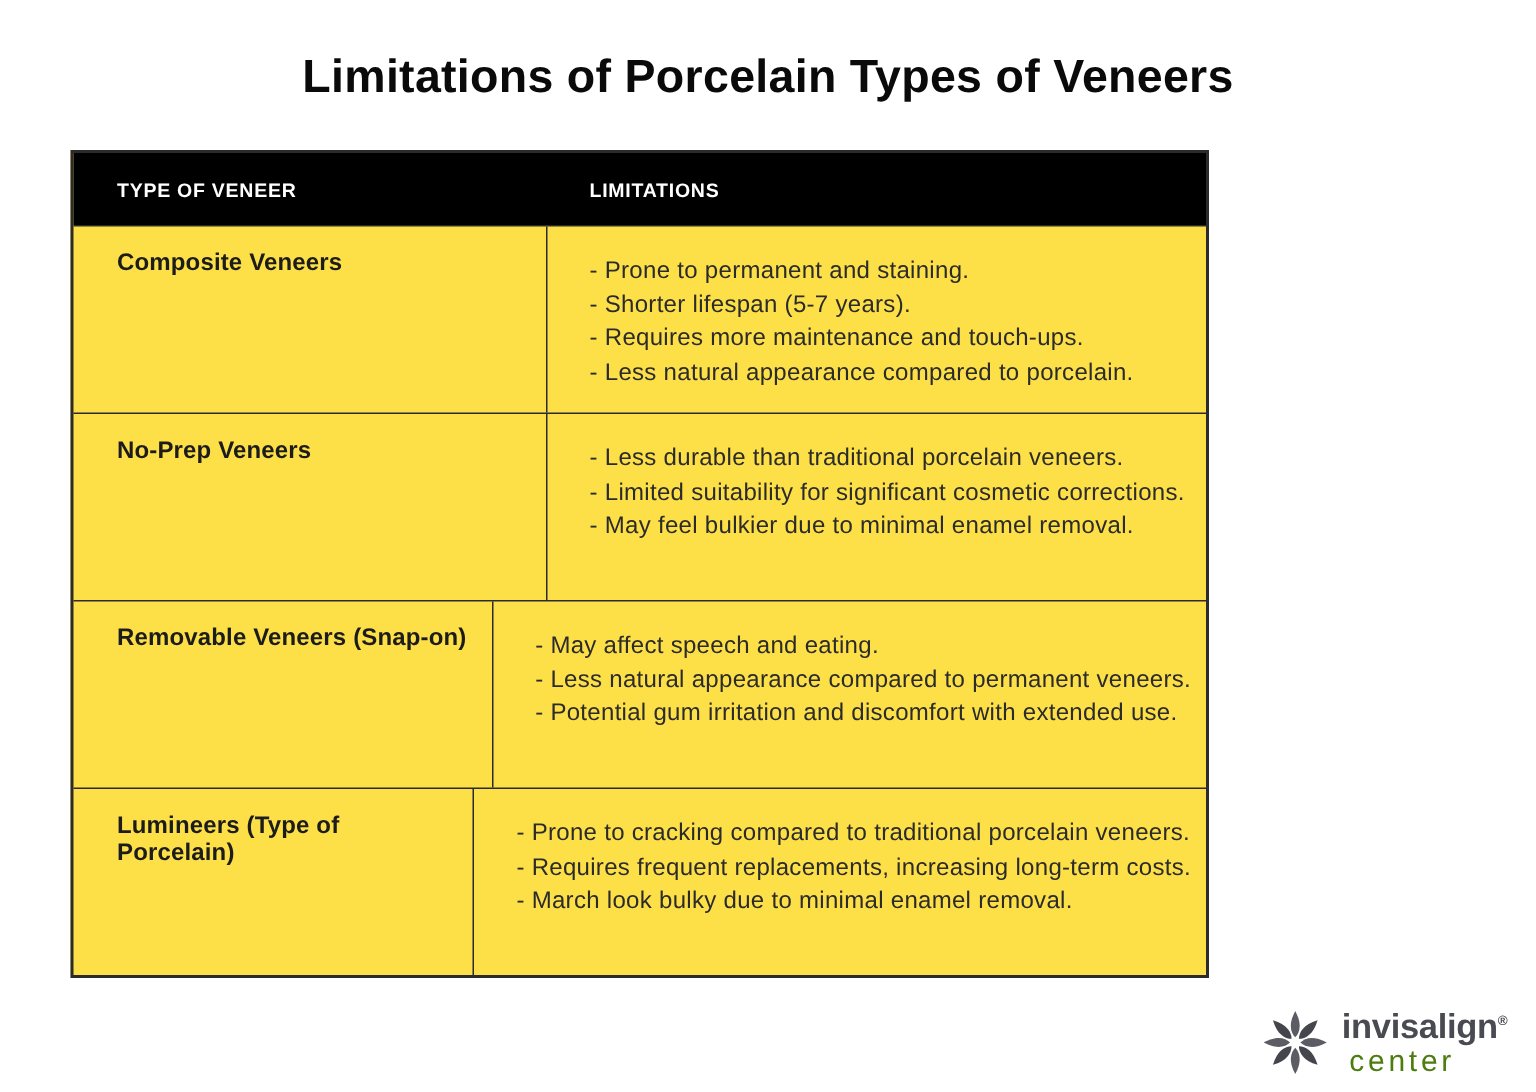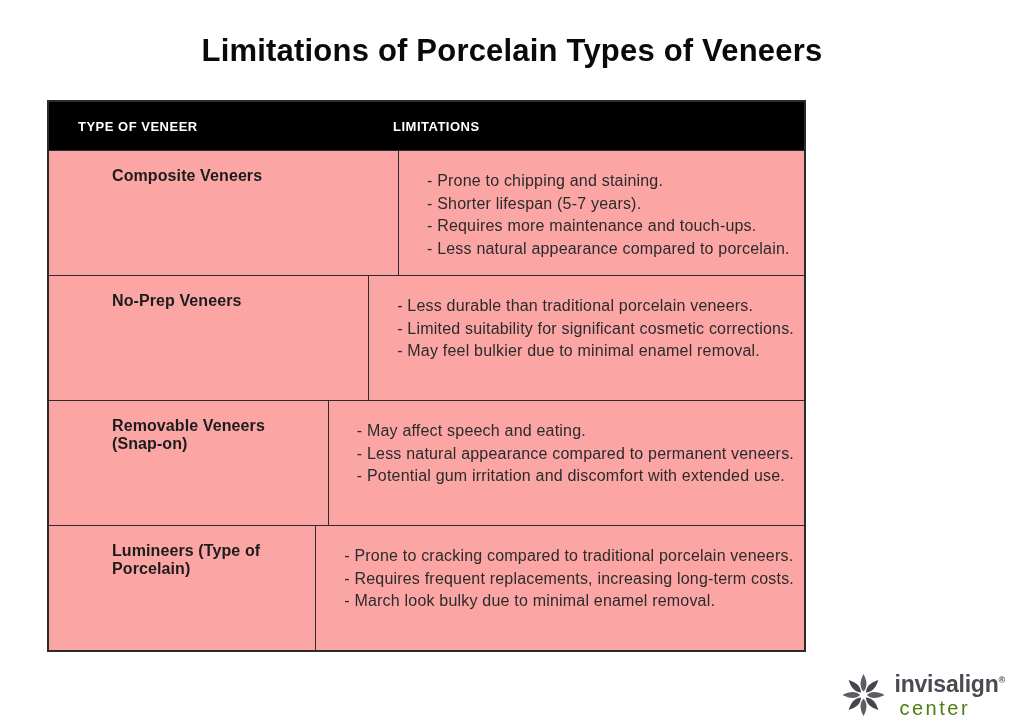--- a/index.html
+++ b/index.html
@@ -18,41 +18,40 @@
     font-size:31px;
     font-weight:bold;
     color:#0a0a0a;
     letter-spacing:0.2px;
   }
   .veneer-table {
     position:absolute;
     left:47px; top:100px;
     width:759px;
     border:2px solid #2b2b2b;
-    background:#fca5a5;
+    background:#fde047;
   }
   .thead {
     display:flex;
     height:48px;
     background:#000000;
     color:#ffffff;
     align-items:center;
   }
   .th {
     font-size:13px;
     font-weight:bold;
     letter-spacing:0.5px;
   }
   .th-type { width:316px; padding-left:29px; }
   .th-lims { flex:1; padding-left:28px; }
   .trow {
     display:flex;
     height:125px;
     border-top:1.5px solid #2b2b2b;
-    padding-left:34px;
   }
   .td-type {
     width:316px;
     padding:16px 10px 0 29px;
     border-right:1.5px solid #2b2b2b;
     font-size:16px;
     font-weight:bold;
     color:#1c1c1c;
     letter-spacing:0.1px;
   }
@@ -105,21 +104,21 @@
 
 <div class="veneer-table">
   <div class="thead">
     <div class="th th-type">TYPE OF VENEER</div>
     <div class="th th-lims">LIMITATIONS</div>
   </div>
 
   <div class="trow">
     <div class="td-type">Composite Veneers</div>
     <div class="td-lims">
-      <div class="lim-line">- Prone to chipping and staining.</div>
+      <div class="lim-line">- Prone to permanent and staining.</div>
       <div class="lim-line">- Shorter lifespan (5-7 years).</div>
       <div class="lim-line">- Requires more maintenance and touch-ups.</div>
       <div class="lim-line">- Less natural appearance compared to porcelain.</div>
     </div>
   </div>
 
   <div class="trow">
     <div class="td-type">No-Prep Veneers</div>
     <div class="td-lims">
       <div class="lim-line">- Less durable than traditional porcelain veneers.</div>

